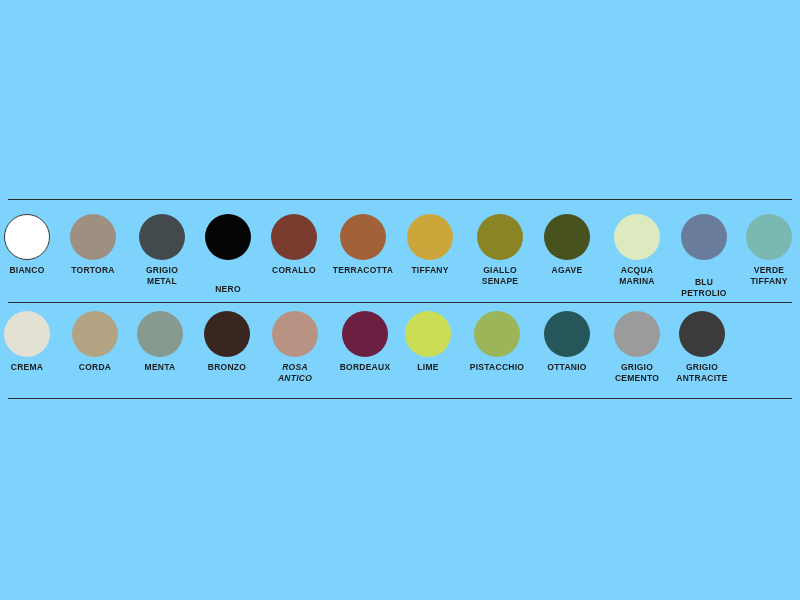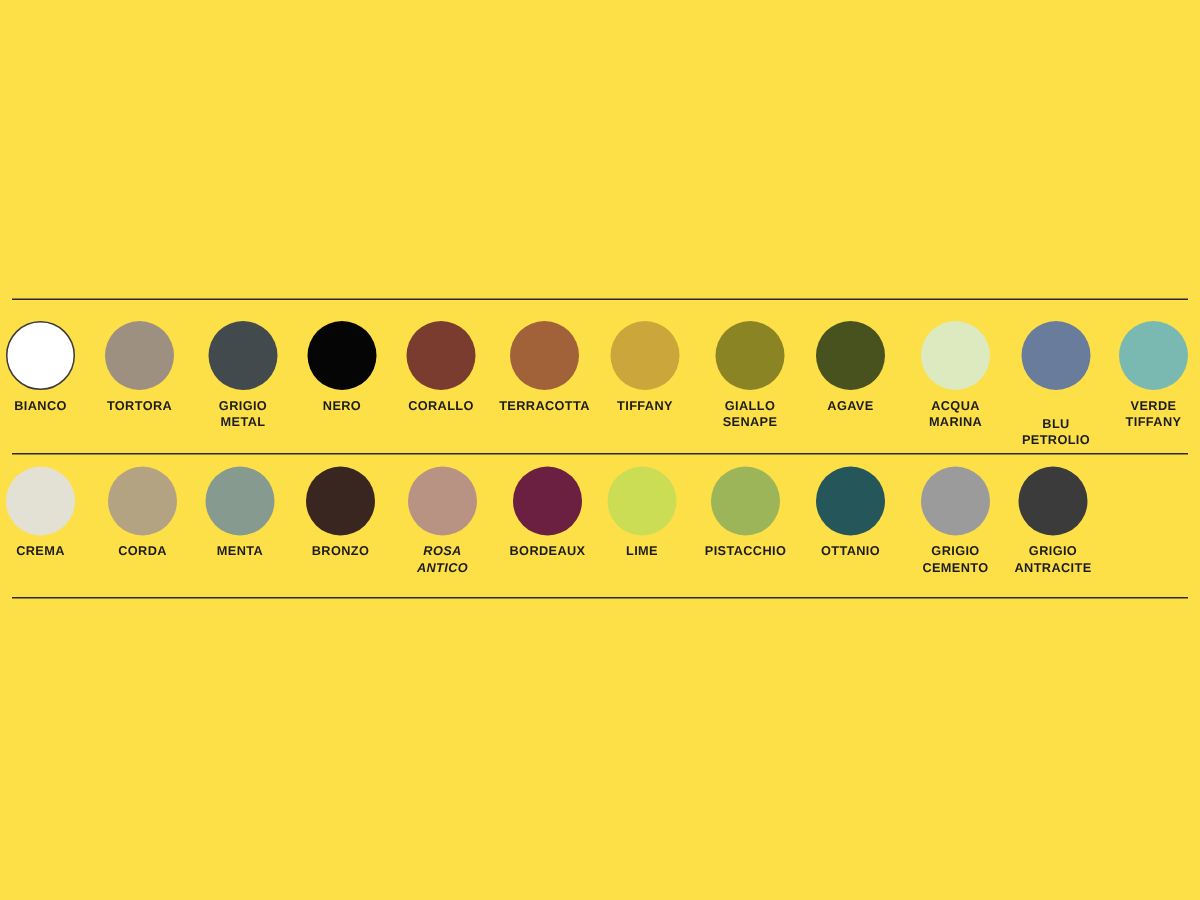--- a/index.html
+++ b/index.html
@@ -13,21 +13,21 @@
     font-family: "Liberation Sans", sans-serif;
     overflow: hidden;
   }
 
   #palette-sheet {
     position: absolute;
     left: 0;
     top: 0;
     width: 800px;
     height: 600px;
-    background: #fde047;
+    background: #7dd3fc;
   }
 
   .rule {
     position: absolute;
     left: 8px;
     width: 784px;
     height: 1px;
     background: #2b2b2b;
   }
   #rule-top    { top: 199px; }
@@ -86,21 +86,21 @@
       </div>
       <div class="swatch" style="position: absolute; left: 59px; top: 0px; width: 68px;">
         <div class="dot" style="width: 46px; height: 46px; background: rgb(157, 144, 129);"></div>
         <div class="swatch-label">TORTORA</div>
       </div>
       <div class="swatch" style="position: absolute; left: 128px; top: 0px; width: 68px;">
         <div class="dot" style="width: 46px; height: 46px; background: rgb(66, 74, 78);"></div>
         <div class="swatch-label">GRIGIO
 METAL</div>
       </div>
-      <div class="swatch" style="position: absolute; left: 194px; top: 0px; width: 68px;">
+      <div class="swatch" style="position: absolute; left: 194px; top: 0px; width: 68px; gap: 19px;">
         <div class="dot" style="width: 46px; height: 46px; background: rgb(5, 5, 5);"></div>
         <div class="swatch-label">NERO</div>
       </div>
       <div class="swatch" style="position: absolute; left: 260px; top: 0px; width: 68px;">
         <div class="dot" style="width: 46px; height: 46px; background: rgb(122, 60, 46);"></div>
         <div class="swatch-label">CORALLO</div>
       </div>
       <div class="swatch" style="position: absolute; left: 329px; top: 0px; width: 68px;">
         <div class="dot" style="width: 46px; height: 46px; background: rgb(162, 98, 57);"></div>
         <div class="swatch-label">TERRACOTTA</div>

